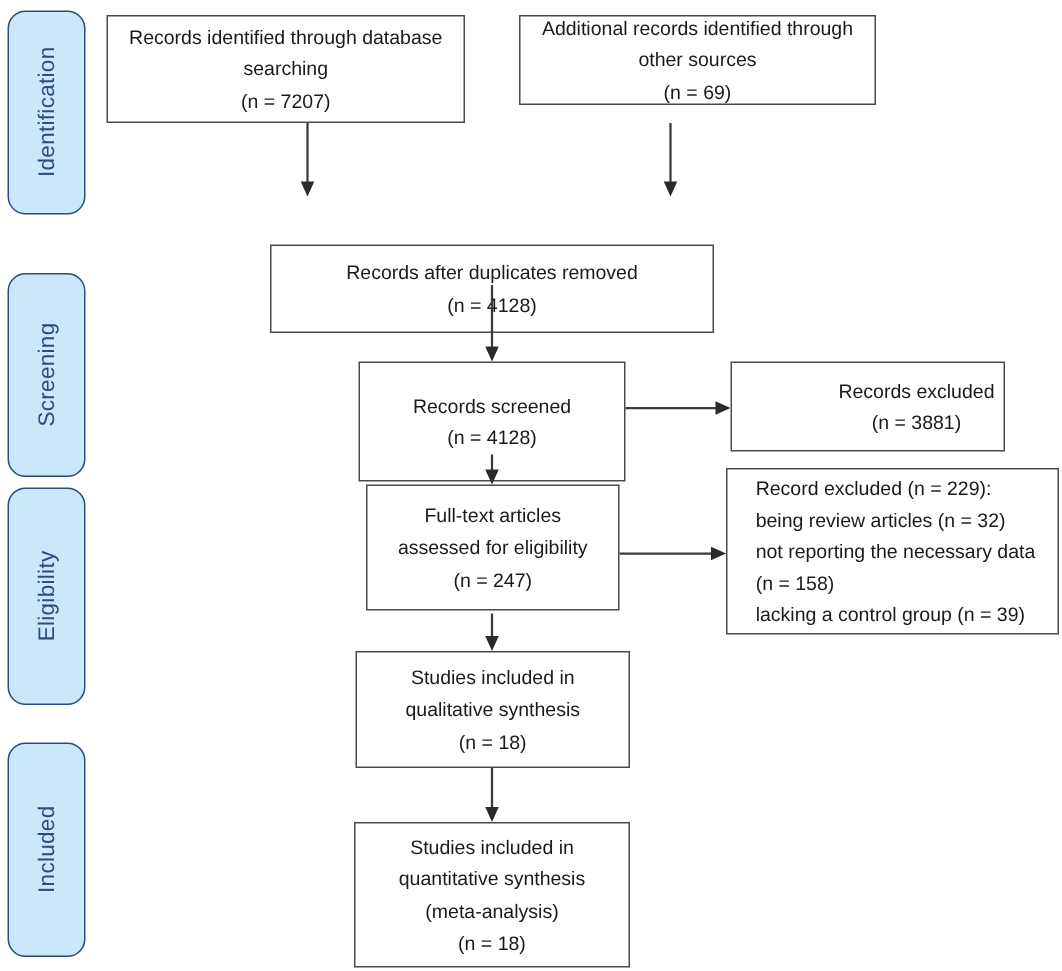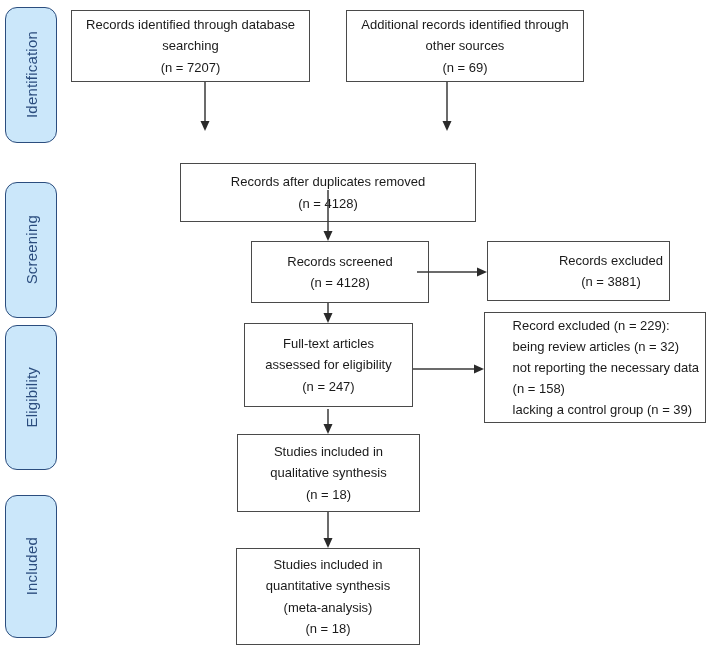--- a/index.html
+++ b/index.html
@@ -48,21 +48,21 @@
     padding: 2px 6px;
   }
   .flow-box .box-text {
     font-size: 13px;
     line-height: 1.62;
     color: #1a1a1a;
     text-align: center;
     white-space: pre-line;
   }
   .flow-box.align-left {
-    justify-content: flex-end;
+    justify-content: center;
     padding-left: 10px;
   }
   .flow-box.align-left .box-text {
     text-align: left;
   }
 
   
   .connector {
     position: absolute;
     overflow: visible;
@@ -97,32 +97,32 @@
   <div class="stage-tab" style="left:5px; top:495px; width:52px; height:143px;">
     <span class="stage-label">Included</span>
   </div>
 
   <div class="flow-box" style="left:71px; top:10px; width:239px; height:72px;">
     <span class="box-text">Records identified through database
 searching
 (n = 7207)</span>
   </div>
 
-  <div class="flow-box" style="left:346px; top:10px; width:238px; height:72px;">
+  <div class="flow-box" style="left:346px; top:10px; width:238px; height:60px;">
     <span class="box-text">Additional records identified through
 other sources
 (n = 69)</span>
   </div>
 
   <div class="flow-box" style="left:180px; top:131px; width:296px; height:59px;margin-top:32px;">
     <span class="box-text">Records after duplicates removed
 (n = 4128)</span>
   </div>
 
-  <div class="flow-box" style="left:239px; top:241px; width:178px; height:62px;margin-left:12px;">
+  <div class="flow-box" style="left:239px; top:241px; width:178px; height:80px;">
     <span class="box-text">Records screened
 (n = 4128)</span>
   </div>
 
   <div class="flow-box" style="left:487px; top:241px; width:183px; height:60px;justify-content:flex-end;">
     <span class="box-text">Records excluded
 (n = 3881)</span>
   </div>
 
   <div class="flow-box" style="left:244px; top:323px; width:169px; height:84px;">

